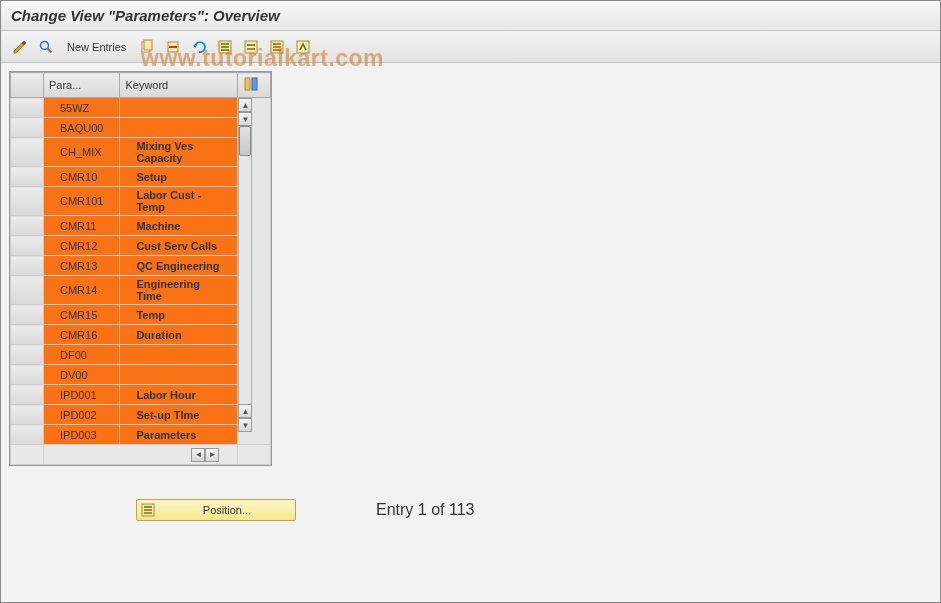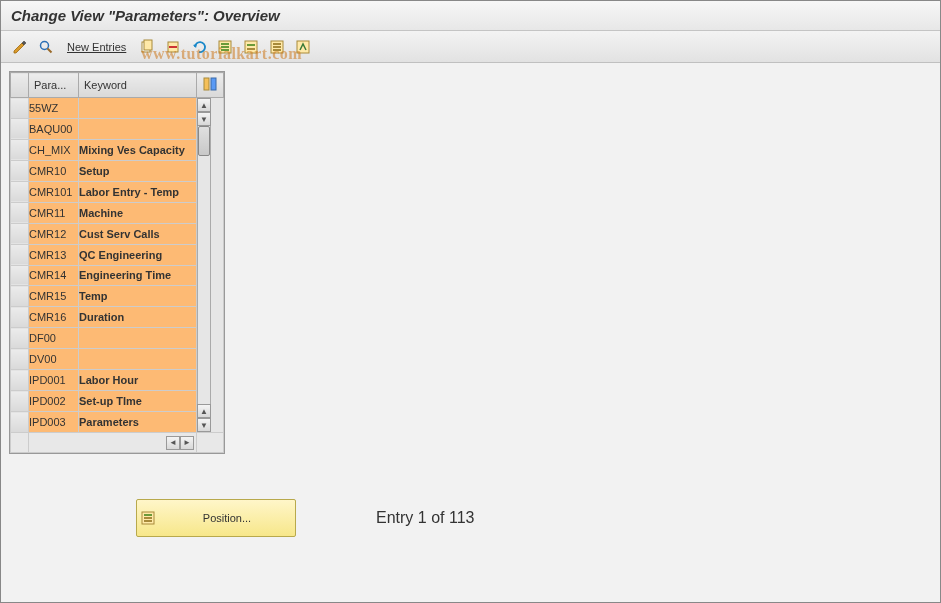--- a/index.html
+++ b/index.html
@@ -1,47 +1,47 @@
 <!DOCTYPE html>
 <html><head>
   <meta charset="utf-8">
   <style>
     * { box-sizing: border-box; margin: 0; padding: 0; font-family: Arial, sans-serif; }
     body { width: 941px; height: 603px; background: #f2f2f2; border: 1px solid #888; position: relative; overflow: hidden; }
     .title-bar { background: linear-gradient(#f7f7f7, #e7e7e7); padding: 6px 10px; border-bottom: 1px solid #c4c4c4; }
     .title-bar h1 { font-size: 15px; font-style: italic; font-weight: bold; color: #333; }
     .toolbar { background: linear-gradient(#f3f3f3, #e2e2e2); padding: 4px 8px; border-bottom: 1px solid #c0c0c0; display: flex; align-items: center; gap: 4px; height: 32px; }
     .toolbar .icon-btn { width: 22px; height: 22px; display: inline-flex; align-items: center; justify-content: center; cursor: pointer; border-radius: 2px; }
-    .toolbar .text-btn { font-size: 11px; color: #333; padding: 3px 6px; cursor: pointer; text-decoration: underline; }
+    .toolbar .text-btn { font-size: 11px; color: #333; padding: 3px 6px; cursor: pointer; }
     .content { padding: 8px; position: relative; }
     
-    .table-wrap { display: inline-block; border: 1px solid #999; background: #fdba74; }
+    .table-wrap { display: inline-block; border: 1px solid #999; background: #f97316; }
     .table-grid { border-collapse: collapse; font-size: 11px; }
     .table-grid th { background: linear-gradient(#ececec, #d9d9d9); border: 1px solid #aaa; padding: 3px 5px; text-align: left; font-weight: normal; color: #333; height: 20px; }
-    .table-grid td { border: 1px solid #ccc; padding: 2px 0; height: 20px; color: #333; }
+    .table-grid td { border: 1px solid #ccc; padding: 2px 16px; height: 20px; color: #333; }
     .sel-col { width: 18px; background: linear-gradient(#ececec,#d9d9d9); border: 1px solid #aaa; }
     .param-col { width: 50px; }
     .keyword-col { width: 118px; font-weight: bold; }
     .scroll-col { width: 16px; background: #e6e6e6; border-left: 1px solid #aaa; }
     .config-icon { width: 16px; height: 16px; }
     .vscroll { position: relative; }
     .vscroll .arrow { width: 14px; height: 14px; background: linear-gradient(#f4f4f4,#d8d8d8); border: 1px solid #999; display:flex; align-items:center; justify-content:center; font-size: 8px; color:#555; cursor:pointer; }
     .vscroll .track { width:14px; background:#e6e6e6; border-left:1px solid #aaa; border-right:1px solid #aaa; }
     .vscroll .thumb { width:12px; height:30px; background: linear-gradient(#e0e0e0,#c8c8c8); border:1px solid #888; margin:0 auto; border-radius:2px; }
     .footer-row td { background:#e8e8e8; }
     .hscroll-btns { display:flex; gap:0; justify-content:flex-end; padding-right:2px; }
     .hscroll-btns .hbtn { width:14px; height:14px; background: linear-gradient(#f4f4f4,#d8d8d8); border:1px solid #999; display:flex; align-items:center; justify-content:center; font-size: 8px; color:#555; cursor:pointer; }
     
     .position-area { position: absolute; left: 135px; top: 498px; display: flex; align-items: center; gap: 80px; }
-    .position-btn { display:flex; align-items:center; gap:8px; background: linear-gradient(#fff6c9,#f7e78a); border: 1px solid #b8a94c; border-radius: 2px; padding: 2px 4px 2px 4px; width: 160px; height: 38px; cursor:pointer; font-size: 11px; color:#333; justify-content: flex-start; }
+    .position-btn { display:flex; align-items:center; gap:8px; background: linear-gradient(#fff6c9,#f7e78a); border: 1px solid #b8a94c; border-radius: 2px; padding: 2px 4px 2px 4px; width: 160px; height: 22px; cursor:pointer; font-size: 11px; color:#333; justify-content: flex-start; }
     .position-btn .pb-icon { width:14px; height:14px; }
     .position-btn .pb-label { flex:1; text-align:center; }
     .entry-text { font-size: 16px; color: #333; }
     
-    .watermark { position: absolute; top: 44px; left: 140px; font-size: 16px; font-weight: bold; color: rgba(204,120,30,0.55); letter-spacing: 0.5px; pointer-events: none; font-family: Liberation Serif, serif; }
+    .watermark { position: absolute; top: 44px; left: 140px; font-size: 23px; font-weight: bold; color: rgba(204,120,30,0.55); letter-spacing: 0.5px; pointer-events: none; font-family: Liberation Sans, sans-serif; }
   </style>
 </head>
 <body>
 
 <div class="title-bar">
   <h1>Change View "Parameters": Overview</h1>
 </div>
 
 <div class="toolbar">
   <span class="icon-btn">
@@ -151,21 +151,21 @@
             <td class="keyword-col">Mixing Ves Capacity</td>
           </tr>
           <tr>
             <td class="sel-col"></td>
             <td class="param-col">CMR10</td>
             <td class="keyword-col">Setup</td>
           </tr>
           <tr>
             <td class="sel-col"></td>
             <td class="param-col">CMR101</td>
-            <td class="keyword-col">Labor Entry - Temp</td>
+            <td class="keyword-col">Labor Cust - Temp</td>
           </tr>
           <tr>
             <td class="sel-col"></td>
             <td class="param-col">CMR11</td>
             <td class="keyword-col">Machine</td>
           </tr>
           <tr>
             <td class="sel-col"></td>
             <td class="param-col">CMR12</td>
             <td class="keyword-col">Cust Serv Calls</td>

